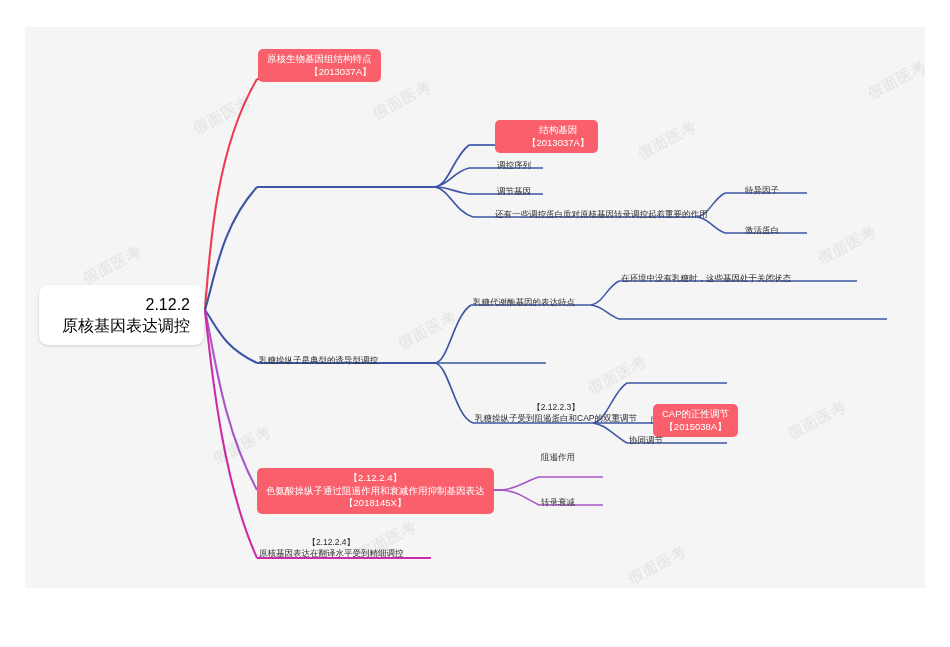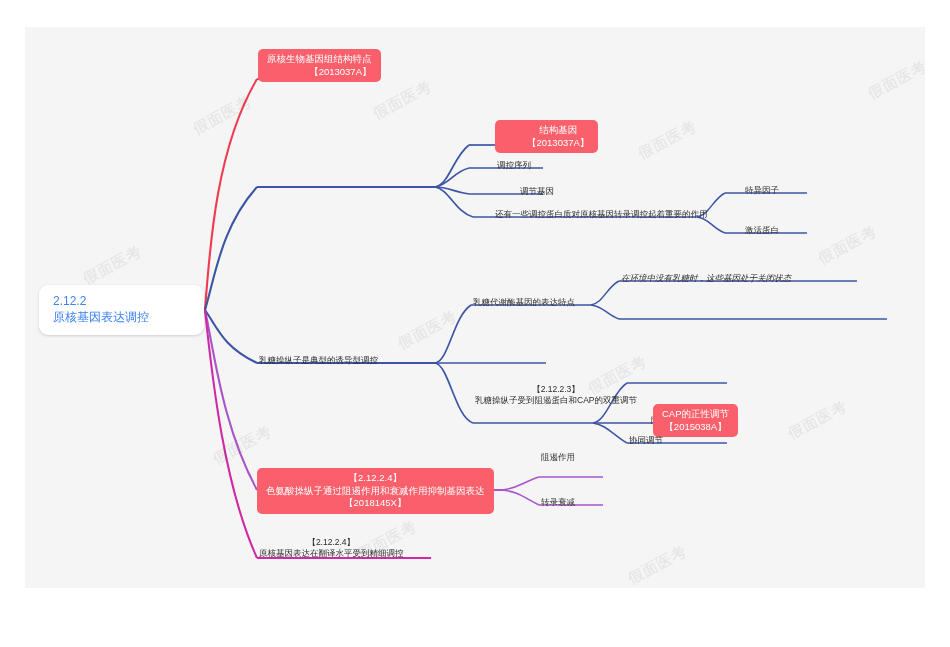--- a/index.html
+++ b/index.html
@@ -16,22 +16,22 @@
   .node{
     position:absolute;
     box-sizing:border-box;
     white-space:nowrap;
     line-height:1.32;
   }
   
   .root{
     background:#ffffff;border-radius:9px;
     box-shadow:0 1px 3px rgba(0,0,0,.16);
-    text-align:left;color:#3b82f6;
-    font-size:12px;padding:9px 14px;
+    text-align:right;color:#000000;
+    font-size:16px;padding:9px 14px;
   }
   
   .red{
     background:#f9606b;color:#ffffff;border-radius:5px;
     text-align:center;font-size:9.5px;padding:4px 9px;
   }
   
   .plain{
     color:#2b2b2b;font-size:8.5px;background:transparent;
     padding:1px 2px;text-align:center;
@@ -135,46 +135,46 @@
   </div>
 
 
   <div class="node red" style="left:470px;top:93px;padding-left:32px;">
     <span class="ln">结构基因</span>
     <span class="ln">【2013037A】</span>
   </div>
   <div class="node plain left" style="left:470px;top:132px;">
     <span class="ln">调控序列</span>
   </div>
-  <div class="node plain left" style="left:470px;top:158px;margin-left:23px;">
+  <div class="node plain left" style="left:470px;top:158px;">
     <span class="ln">调节基因</span>
   </div>
   <div class="node plain left" style="left:468px;top:181px;">
     <span class="ln">还有一些调控蛋白质对原核基因转录调控起着重要的作用</span>
   </div>
   <div class="node plain left" style="left:718px;top:157px;">
     <span class="ln">特异因子</span>
   </div>
   <div class="node plain left" style="left:718px;top:197px;">
     <span class="ln">激活蛋白</span>
   </div>
 
   <div class="node plain left" style="left:232px;top:327px;">
     <span class="ln">乳糖操纵子是典型的诱导型调控</span>
   </div>
 
   <div class="node plain left" style="left:446px;top:269px;">
     <span class="ln">乳糖代谢酶基因的表达特点</span>
   </div>
-  <div class="node plain left" style="left:594px;top:245px;font-style:italic;">
+  <div class="node plain left" style="left:594px;top:245px;">
     <span class="ln">在环境中没有乳糖时，这些基因处于关闭状态</span>
   </div>
 
 
-  <div class="node plain" style="left:448px;top:356px;">
+  <div class="node plain" style="left:448px;top:374px;">
     <span class="ln">【2.12.2.3】</span>
     <span class="ln">乳糖操纵子受到阻遏蛋白和CAP的双重调节</span>
   </div>
   <div class="node plain left" style="left:624px;top:347px;margin-top:40px;">
     <span class="ln">阻遏蛋白的负性调节</span>
   </div>
   <div class="node red" style="left:628px;top:377px;">
     <span class="ln">CAP的正性调节</span>
     <span class="ln">【2015038A】</span>
   </div>

